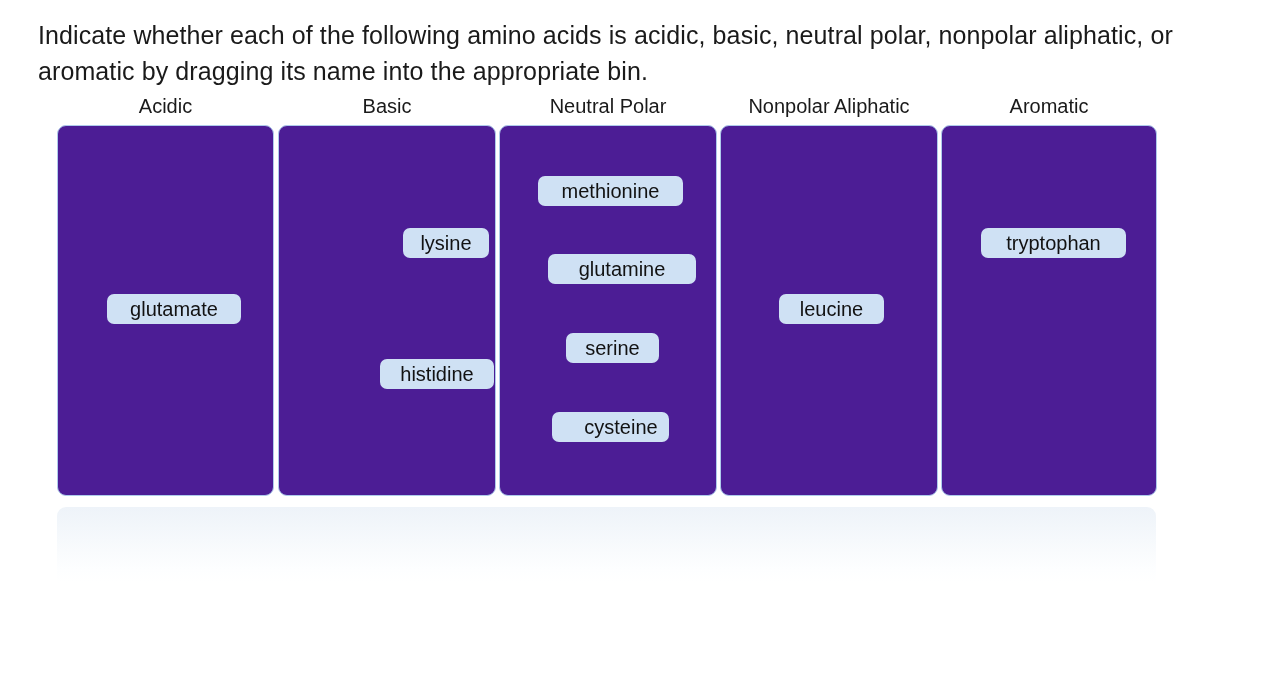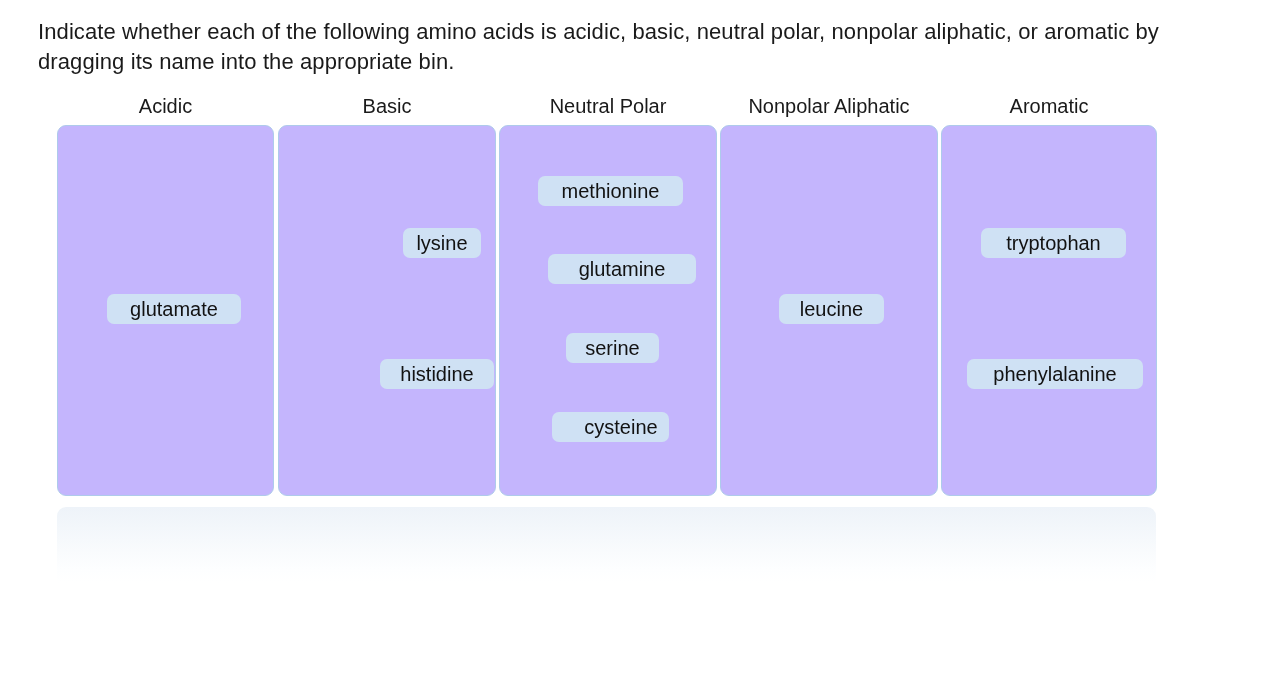--- a/index.html
+++ b/index.html
@@ -16,22 +16,22 @@
     color: #000000;
     -webkit-font-smoothing: antialiased;
   }
 
   
   #prompt {
     position: absolute;
     left: 38px;
     top: 17px;
     width: 1160px;
-    font-size: 22px;
-    line-height: 30px;
+    font-size: 25px;
+    line-height: 36px;
     color: #1a1a1a;
     letter-spacing: 0.1px;
   }
 
   
   #bins-row {
     position: absolute;
     left: 57px;
     top: 92px;
     width: 1100px;
@@ -59,21 +59,21 @@
 
   .bin-box {
     position: absolute;
     top: 33px;
     left: 0;
     right: 0;
     height: 371px;
     box-sizing: border-box;
     border: 1.6px solid #aecbeb;
     border-radius: 9px;
-    background: #c4b5fd;
+    background: #4c1d95;
   }
 
   
   .chip {
     position: absolute;
     box-sizing: border-box;
     background: #cfe1f4;
     border-radius: 7px;
     font-size: 20px;
     line-height: 30px;
@@ -110,21 +110,21 @@
 <div id="bins-row">
     <div class="bin-column" style="left: 0px; width: 217px;">
       <div class="bin-header">Acidic</div>
       <div class="bin-box">
         <div class="chip" style="left: 41px; top: 168px; width: 134px; margin-left: 8px;">glutamate</div>
       </div>
     </div>
     <div class="bin-column" style="left: 221px; width: 218px;">
       <div class="bin-header">Basic</div>
       <div class="bin-box">
-        <div class="chip" style="left: 124px; top: 102px; width: 78px;">lysine</div>
+        <div class="chip" style="left: 124px; top: 102px; width: 86px;">lysine</div>
         <div class="chip" style="left: 101px; top: 233px; width: 114px;">histidine</div>
       </div>
     </div>
     <div class="bin-column" style="left: 442px; width: 218px;">
       <div class="bin-header">Neutral Polar</div>
       <div class="bin-box">
         <div class="chip" style="left: 38px; top: 50px; width: 145px;">methionine</div>
         <div class="chip" style="left: 48px; top: 128px; width: 148px;">glutamine</div>
         <div class="chip" style="left: 66px; top: 207px; width: 93px;">serine</div>
         <div class="chip" style="left: 52px; top: 286px; width: 117px; padding-left: 31px;">cysteine</div>
@@ -133,18 +133,17 @@
     <div class="bin-column" style="left: 663px; width: 218px;">
       <div class="bin-header">Nonpolar Aliphatic</div>
       <div class="bin-box">
         <div class="chip" style="left: 58px; top: 168px; width: 105px;">leucine</div>
       </div>
     </div>
     <div class="bin-column" style="left: 884px; width: 216px;">
       <div class="bin-header">Aromatic</div>
       <div class="bin-box">
         <div class="chip" style="left: 39px; top: 102px; width: 145px;">tryptophan</div>
-        <div class="chip" style="left: 25px; top: 233px; width: 176px;">phenylalanine</div>
       </div>
     </div>
   </div>
 
 <div id="source-bank"></div>
 
 </body></html>

